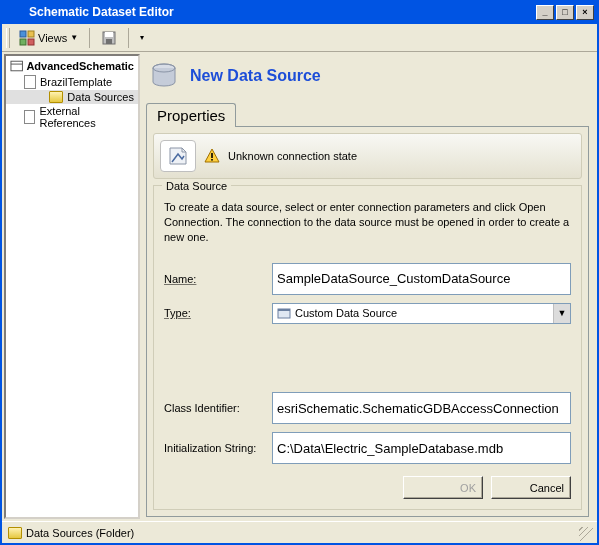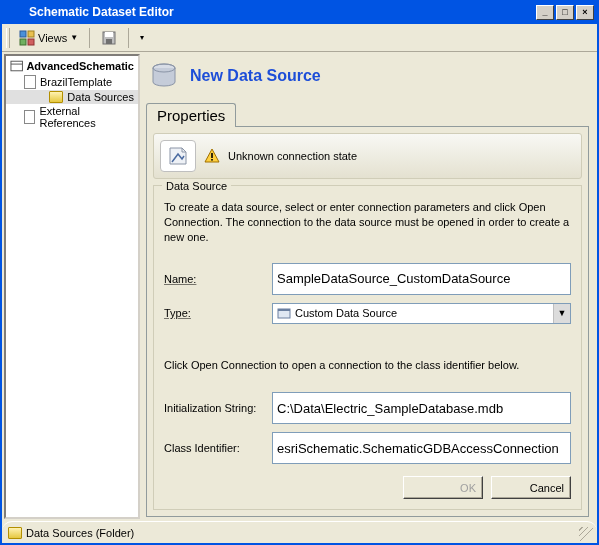--- a/index.html
+++ b/index.html
@@ -187,21 +187,20 @@
   }
   .btn.disabled { color: #a0a0a0; }
   .statusbar {
     height: 22px;
     border-top: 1px solid #fff;
     background: #ece9d8;
     display:flex; align-items:center;
     padding: 0 6px;
     font-size: 11px;
     gap:4px;
-    border-radius:10px;
   }
   .folder-icon { width:14px; height:12px; background: linear-gradient(#fff2b2,#e6c840); border:1px solid #b38f00; border-radius:1px; display:inline-block;}
   .doc-icon { width:12px; height:14px; background:#fff; border:1px solid #888; display:inline-block; position:relative;}
   .link-icon { width:12px; height:14px; background:#fff; border:1px solid #888; display:inline-block;}
   .db-svg { color:#6b6b6b; }
   .sep { width:1px; height:20px; background:#aca899; margin:0 2px;}
   .resize-grip {
     position:absolute; right:4px; bottom:2px;
     width:14px; height:14px;
     background:
@@ -319,32 +318,31 @@
                   <rect x="1" y="3" width="12" height="9" fill="#dfe7f2" stroke="#6a7fa0"></rect>
                   <rect x="1" y="3" width="12" height="2" fill="#6a7fa0"></rect>
                 </svg>
             </span>
             <span>Custom Data Source</span>
             <div class="combo-dd">▼</div>
           </div>
         </div>
 
         <div style="height:28px"></div>
-        <div class="desc">Click Open Connection to open a connection to the class identifier below.</div>
 
         <div class="spacer"></div>
+
+        <div class="row">
+          <label class="nl">Class Identifier:</label>
+          <input type="text" value="esriSchematic.SchematicGDBAccessConnection" style="">
+        </div>
 
         <div class="row">
           <label class="nl">Initialization String:</label>
           <input type="text" value="C:\Data\Electric_SampleDatabase.mdb" style="">
-        </div>
-
-        <div class="row">
-          <label class="nl">Class Identifier:</label>
-          <input type="text" value="esriSchematic.SchematicGDBAccessConnection" style="">
         </div>
 
         <div class="btnrow">
           <button class="btn disabled">OK</button>
           <button class="btn">Cancel</button>
         </div>
       </div>
     </div>
   </div>
 </div>

